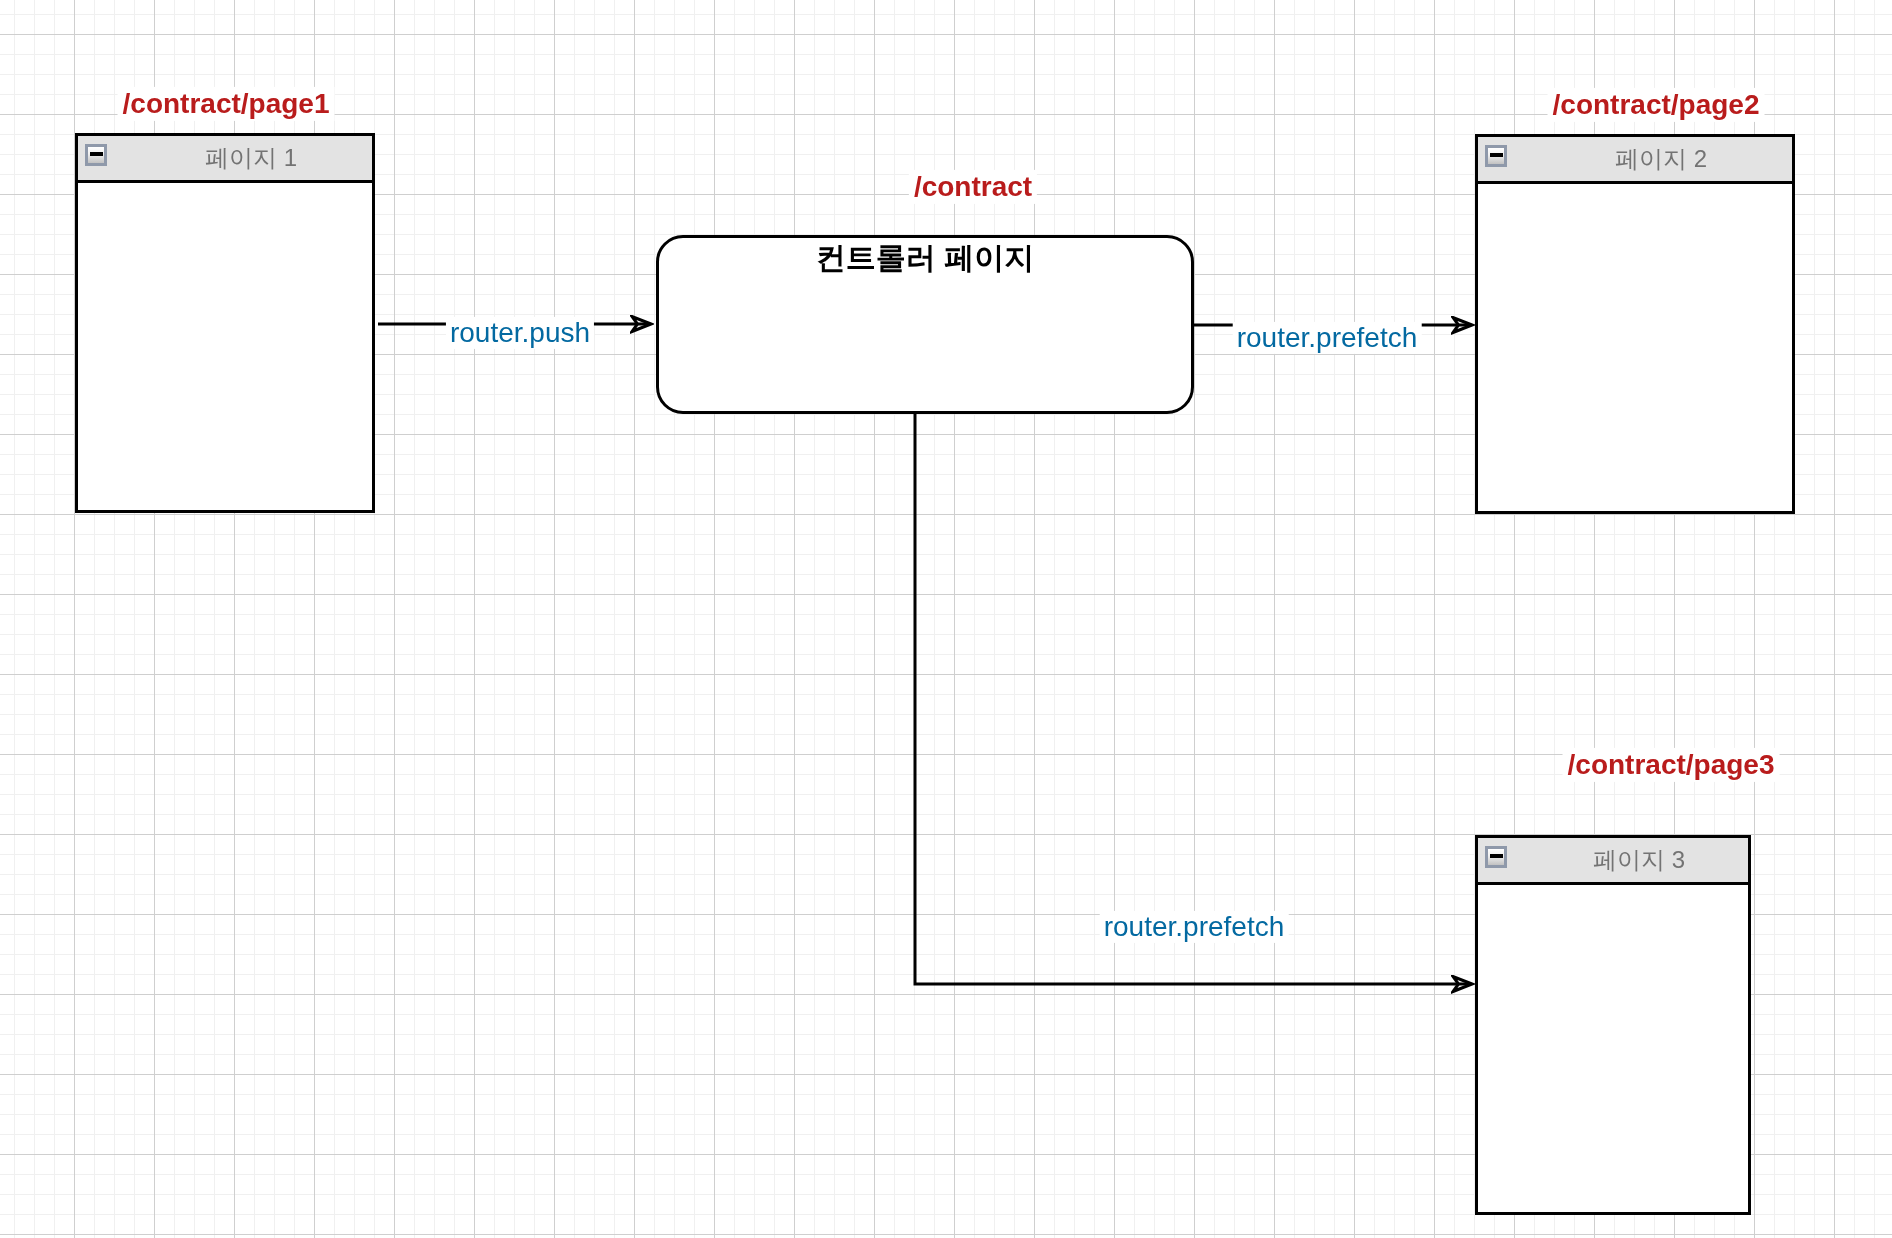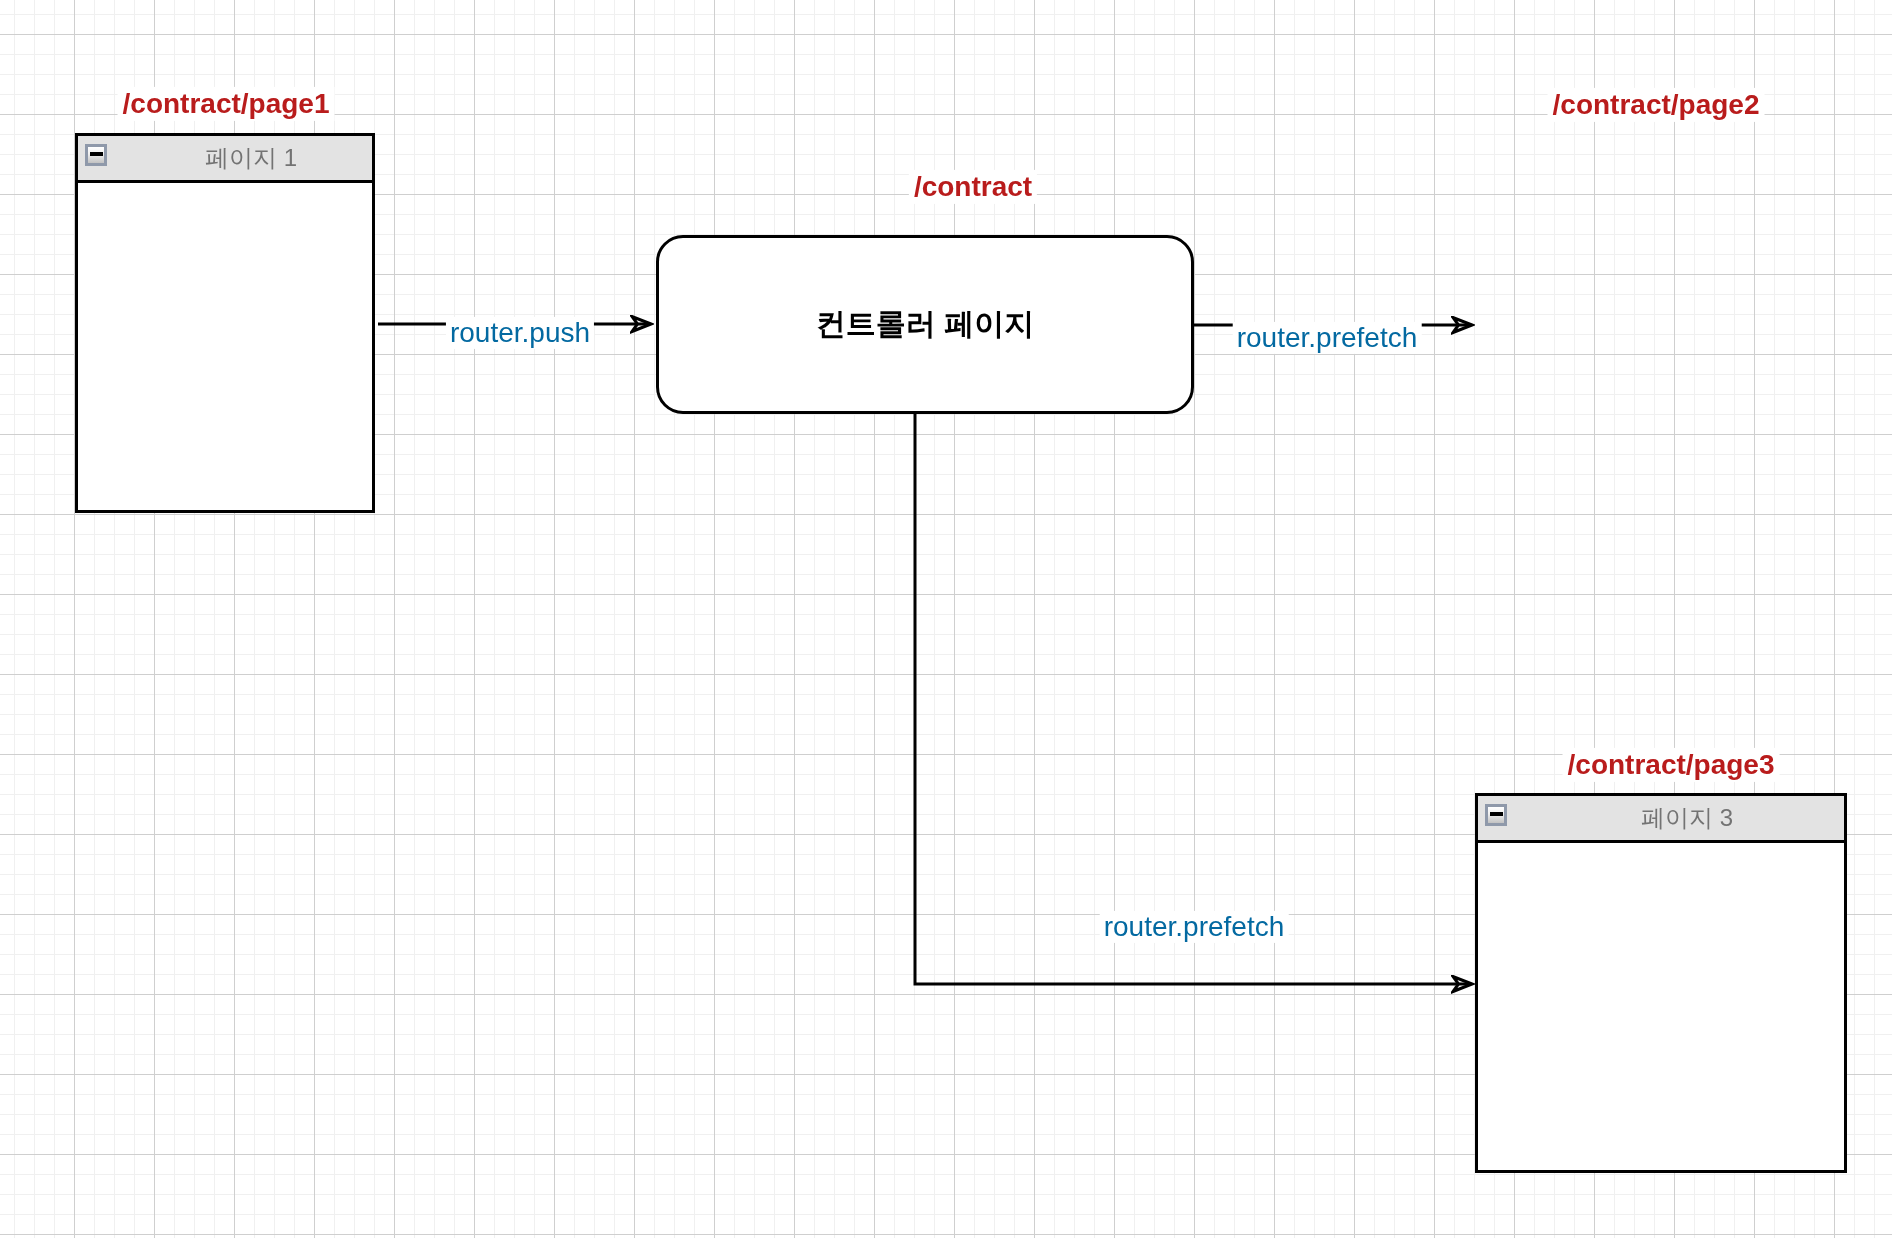--- a/index.html
+++ b/index.html
@@ -59,21 +59,21 @@
     background:#000;
     margin-top:-3px;
   }
 
   .controller{
     position:absolute;
     box-sizing:border-box;
     border:3px solid #000;
     border-radius:27px;
     background:#ffffff;
-    display:flex;align-items:center;justify-content:center;
+    display:flex;align-items:flex-start;justify-content:center;
   }
   .controller .ctrl-label{
     font-weight:bold;
     font-size:30px;
     color:#000;
     white-space:nowrap;
   }
 
   .floating-label{
     position:absolute;
@@ -115,22 +115,30 @@
 
   <div class="window" style="left:75px;top:133px;width:300px;height:380px;">
     <div class="titlebar">
       <span class="min-btn">
           <span class="dash"></span>
         </span>
       <span class="title">페이지 1</span>
     </div>
   </div>
 
+  <div class="window" style="left:1475px;top:134px;width:320px;height:380px;">
+    <div class="titlebar">
+      <span class="min-btn">
+          <span class="dash"></span>
+        </span>
+      <span class="title">페이지 2</span>
+    </div>
+  </div>
 
-  <div class="window" style="left:1475px;top:793px;width:372px;height:380px;">
+  <div class="window" style="left:1475px;top:835px;width:276px;height:380px;">
     <div class="titlebar">
       <span class="min-btn">
           <span class="dash"></span>
         </span>
       <span class="title">페이지 3</span>
     </div>
   </div>
 
   <div class="controller" style="left:656px;top:235px;width:538px;height:179px;">
     <span class="ctrl-label">컨트롤러 페이지</span>

